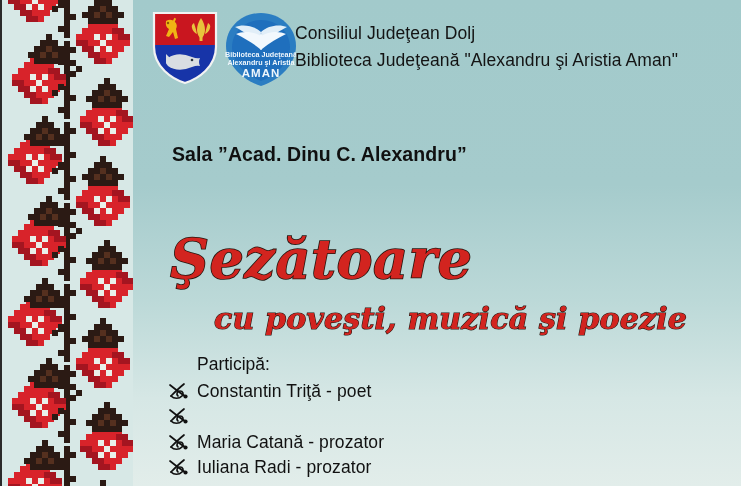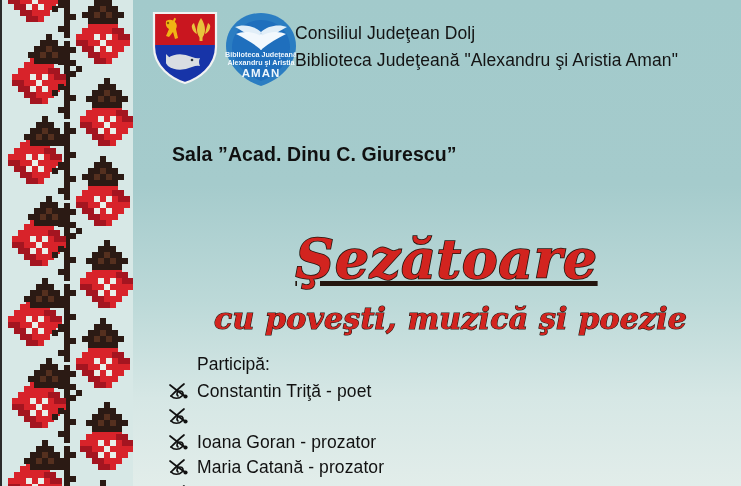--- a/index.html
+++ b/index.html
@@ -87,24 +87,23 @@
   }
   #main-title {
     font-family: "DejaVu Serif", serif;
     font-style: italic;
     font-weight: bold;
     font-size: 54px;
     line-height: 58px;
     color: #d2241f;
     -webkit-text-stroke: 1.6px #23160f;
     paint-order: stroke fill;
-    text-align: center;
+    text-align: left;
     letter-spacing: 0.5px;
     margin-left: -8px;
-    text-decoration: underline;
   }
   #sub-title {
     font-family: "DejaVu Serif", serif;
     font-style: italic;
     font-weight: bold;
     font-size: 30px;
     line-height: 38px;
     color: #d2241f;
     -webkit-text-stroke: 1.2px #23160f;
     paint-order: stroke fill;
@@ -320,21 +319,21 @@
       </svg>
     </div>
 
     <div id="org-lines">
       <div>Consiliul Judeţean Dolj</div>
       <div>Biblioteca Judeţeană "Alexandru şi Aristia Aman"</div>
     </div>
   </div>
 
   <div id="event-when">
-    <div>Sala ”Acad. Dinu C. Giurescu”</div>
+    <div>Sala ”Acad. Dinu C. Alexandru”</div>
   </div>
 
   <div id="title-block">
     <div id="main-title">Şezătoare</div>
     <div id="sub-title">cu poveşti, muzică şi poezie</div>
   </div>
 
   <div id="participants">
     <div id="participants-label">Participă:</div>
     <ul class="plist">
@@ -367,33 +366,20 @@
         <span class="bullet-icon">
           <svg width="31" height="22" viewBox="0 0 31 22">
             <g fill="none" stroke="#111111" stroke-width="1.7" stroke-linecap="round">
               <path d="M4,5 C9,9 14,13 19,16"></path>
               <path d="M18,4 C13,8 9,12 5,16"></path>
               <path d="M5,16 C8,19 13,19 16,16 C18,14 17,11 14,11 C11,11 10,14 12,16"></path>
             </g>
             <circle cx="19.5" cy="16.5" r="2.1" fill="#111111"></circle>
           </svg>
         </span>
-        <span class="pname">Ioana Goran - prozator</span>
-      </li>
-      <li>
-        <span class="bullet-icon">
-          <svg width="31" height="22" viewBox="0 0 31 22">
-            <g fill="none" stroke="#111111" stroke-width="1.7" stroke-linecap="round">
-              <path d="M4,5 C9,9 14,13 19,16"></path>
-              <path d="M18,4 C13,8 9,12 5,16"></path>
-              <path d="M5,16 C8,19 13,19 16,16 C18,14 17,11 14,11 C11,11 10,14 12,16"></path>
-            </g>
-            <circle cx="19.5" cy="16.5" r="2.1" fill="#111111"></circle>
-          </svg>
-        </span>
         <span class="pname">Maria Catană - prozator</span>
       </li>
       <li>
         <span class="bullet-icon">
           <svg width="31" height="22" viewBox="0 0 31 22">
             <g fill="none" stroke="#111111" stroke-width="1.7" stroke-linecap="round">
               <path d="M4,5 C9,9 14,13 19,16"></path>
               <path d="M18,4 C13,8 9,12 5,16"></path>
               <path d="M5,16 C8,19 13,19 16,16 C18,14 17,11 14,11 C11,11 10,14 12,16"></path>
             </g>

